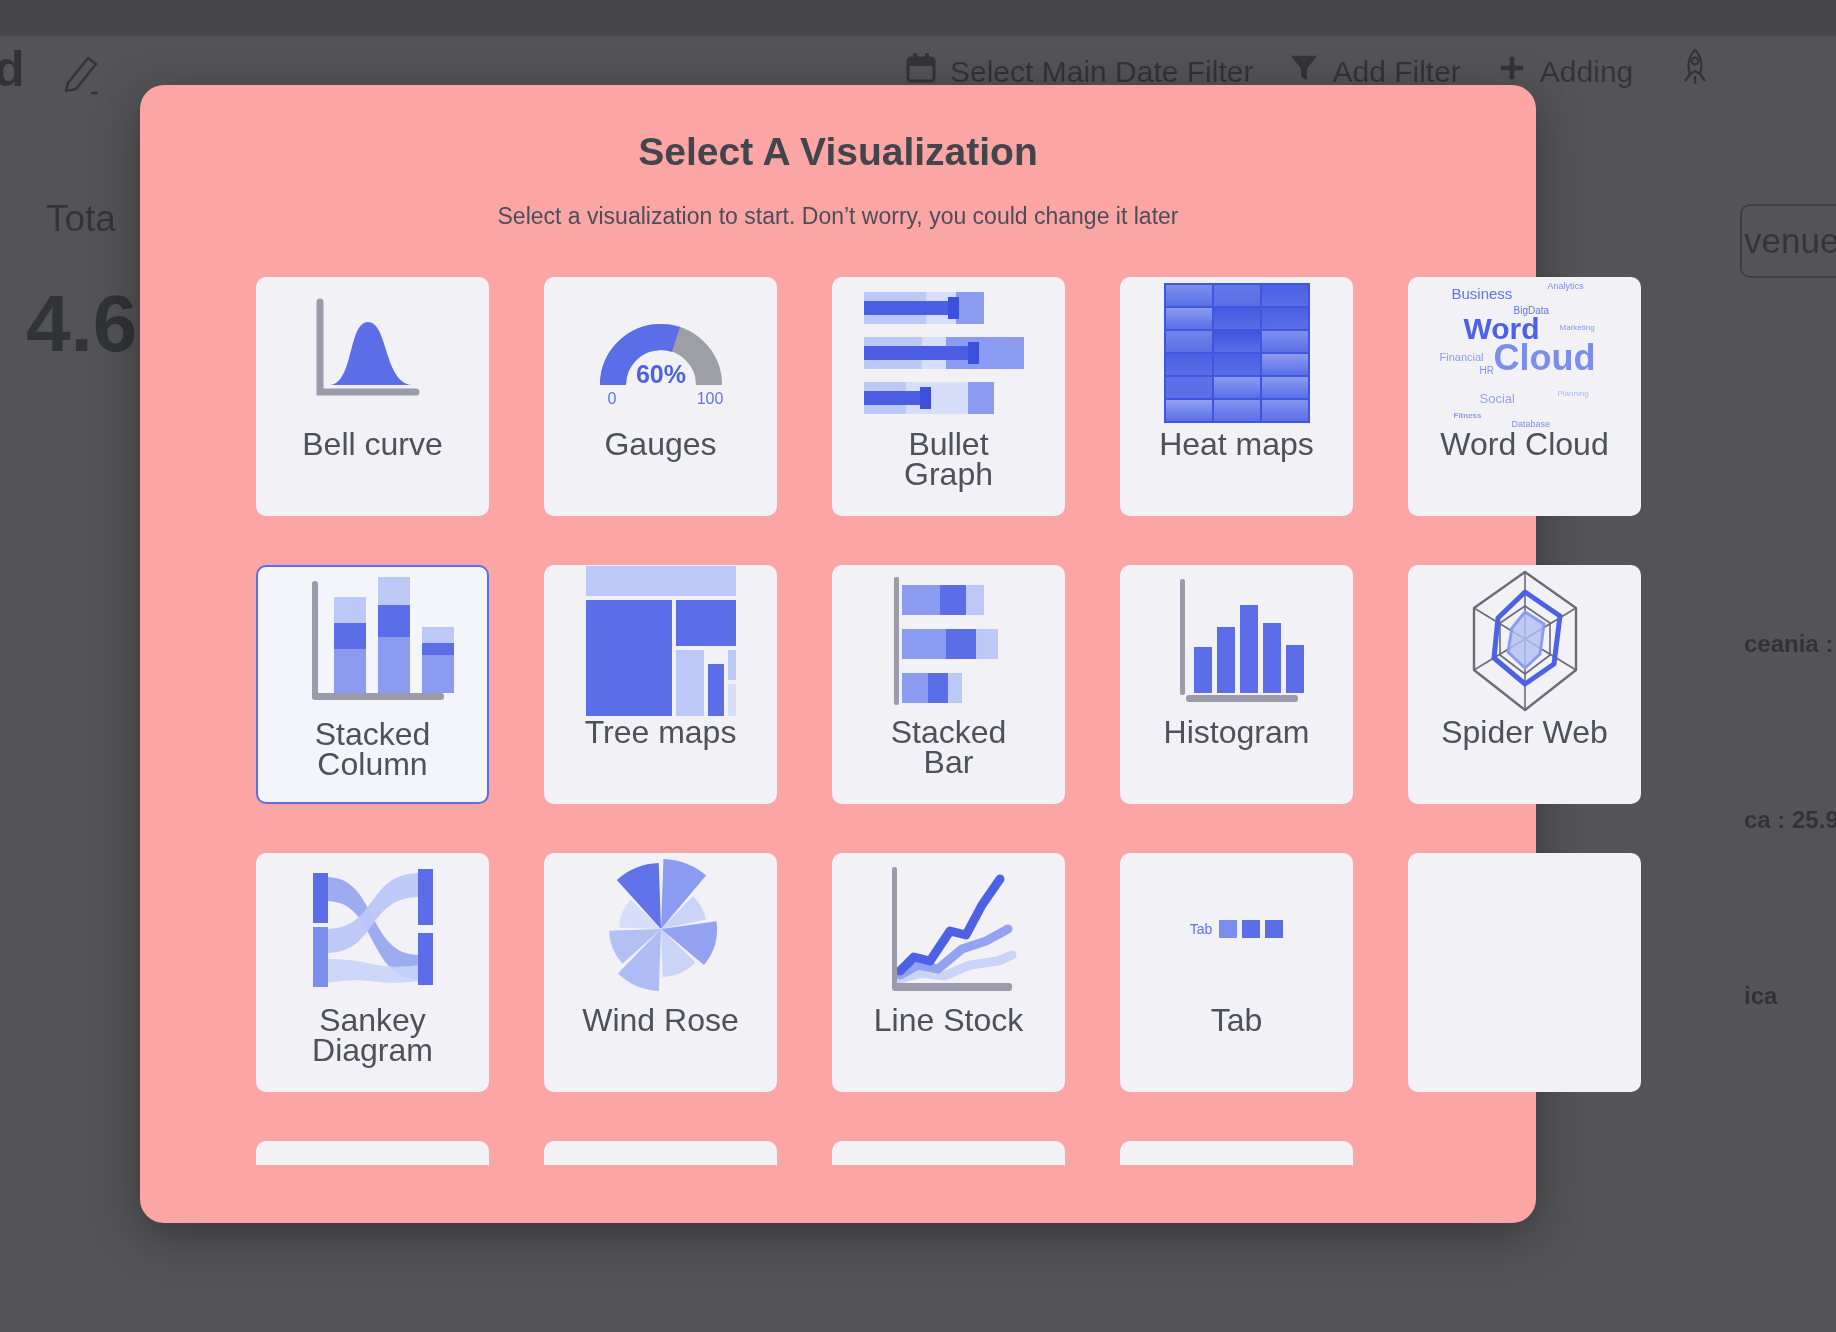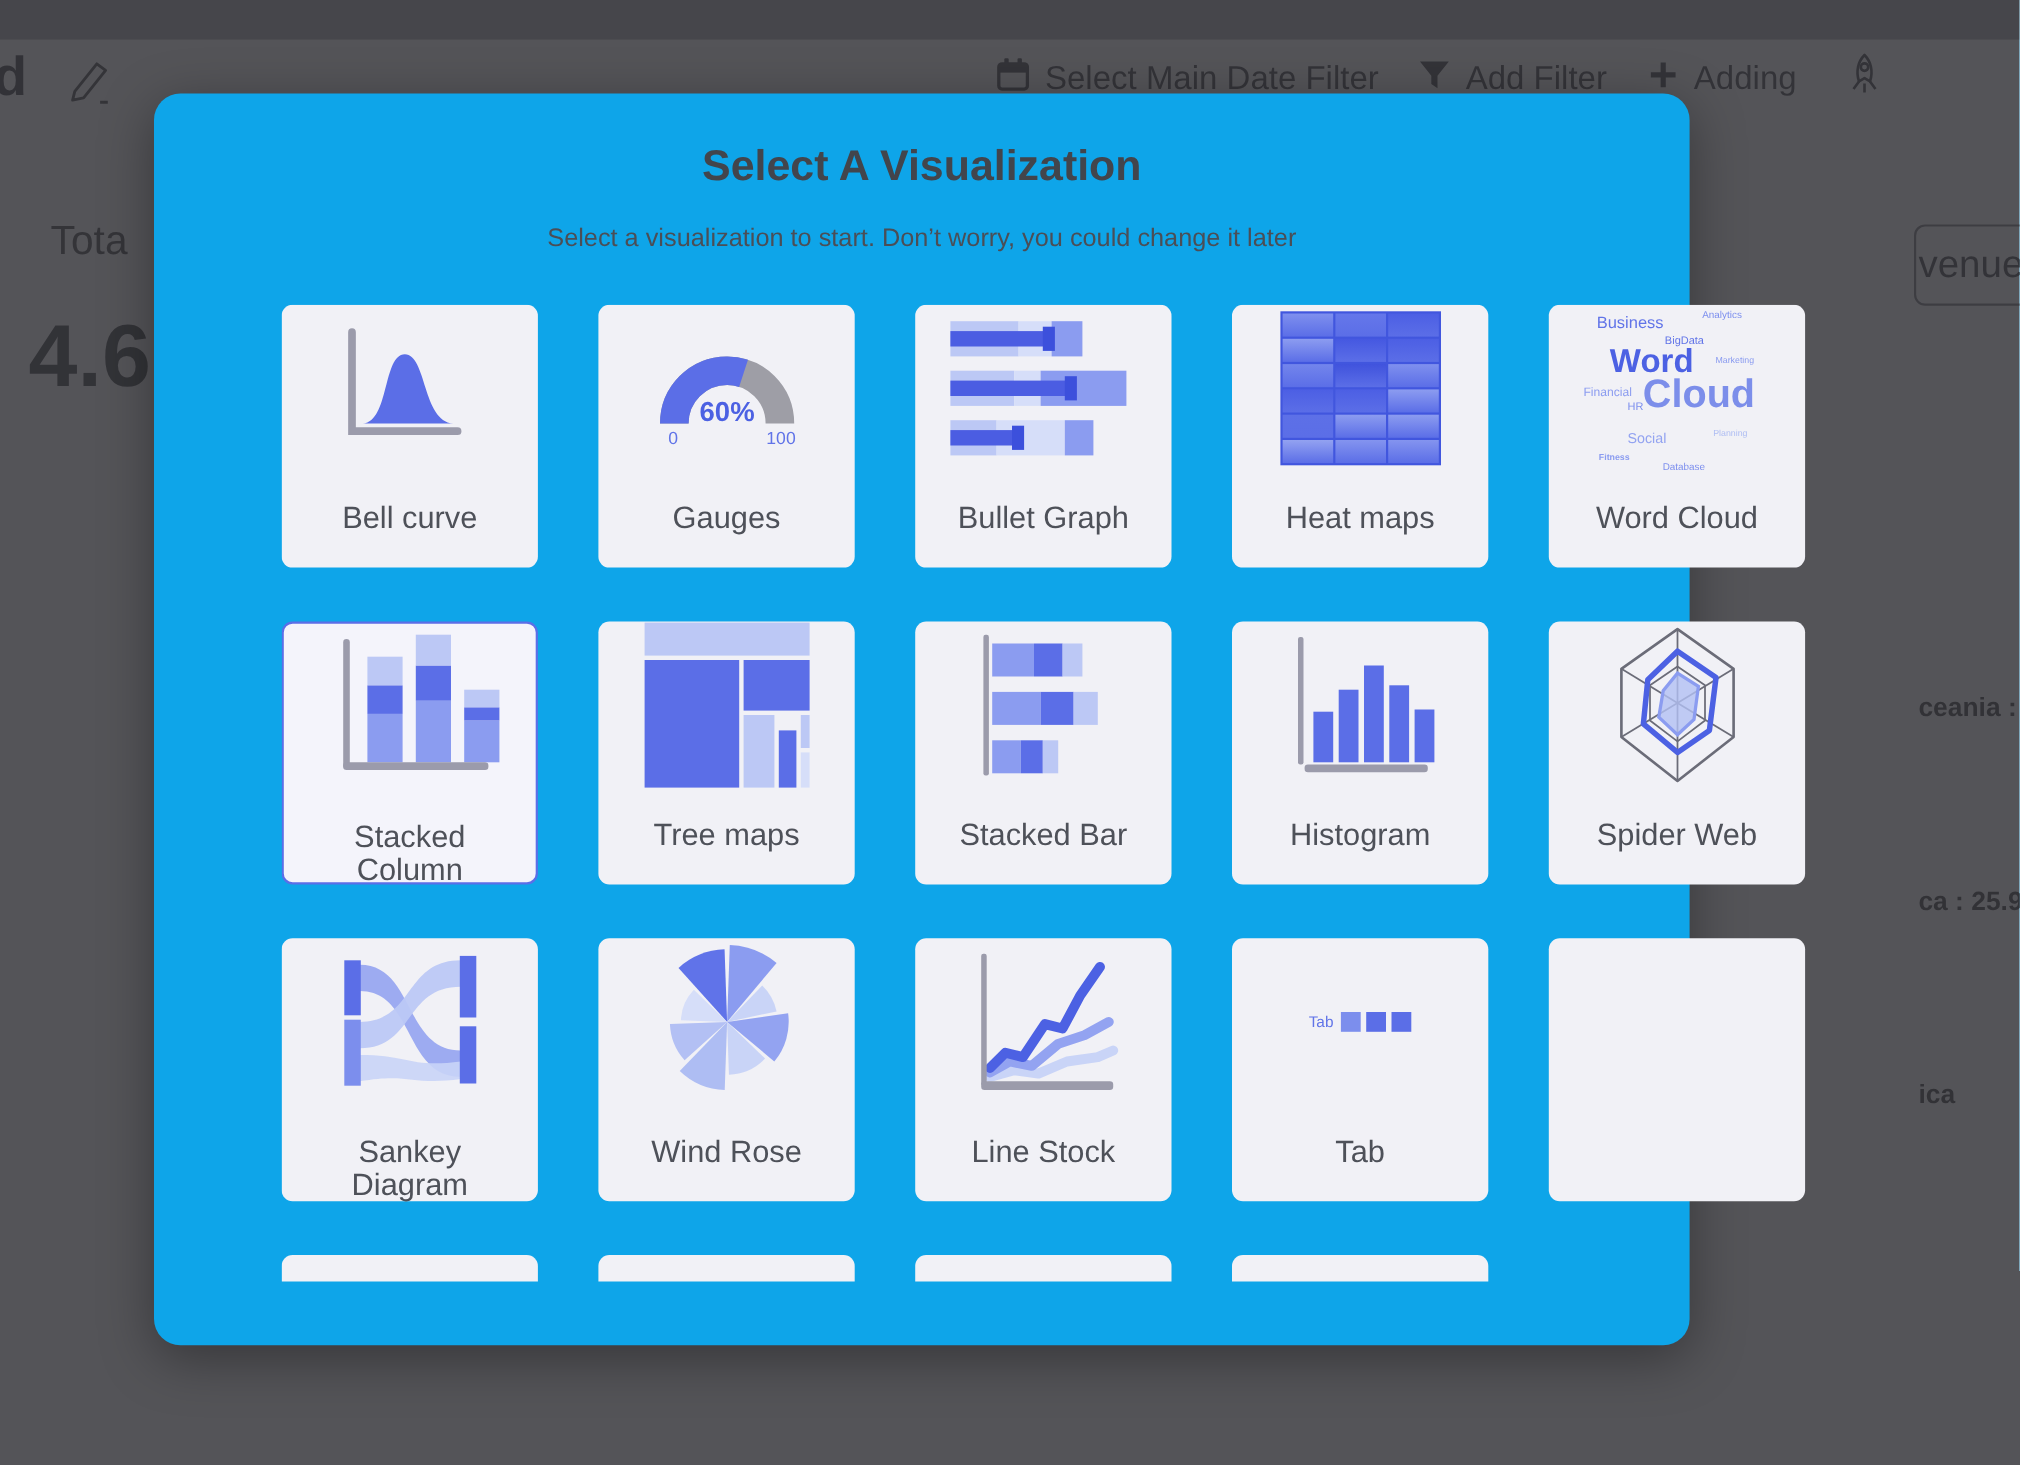--- a/index.html
+++ b/index.html
@@ -18,29 +18,29 @@
   .bg-metric-label{position:absolute;left:46px;top:198px;font-size:37px;font-weight:500;color:#1d1e22;}
   .bg-metric-value{position:absolute;left:26px;top:278px;font-size:80px;font-weight:700;color:#141519;}
   .bg-revenue-btn{position:absolute;left:1740px;top:204px;width:140px;height:74px;border:2px solid #5e5e64;border-radius:10px;display:flex;align-items:center;color:#17181c;font-size:35px;padding-left:2px;box-sizing:border-box;}
   .bg-frag{position:absolute;font-size:24px;font-weight:700;color:#0e0f13;white-space:nowrap;}
   .bg-frag.f1{left:1744px;top:630px;}
   .bg-frag.f2{left:1744px;top:806px;}
   .bg-frag.f3{left:1744px;top:982px;}
   
   .overlay{position:absolute;inset:0;background:rgba(56,56,60,0.86);z-index:5;}
   
-  .modal{position:absolute;left:140px;top:85px;width:1396px;height:1138px;background:#0ea5e9;border-radius:24px;z-index:10;box-shadow:0 12px 48px rgba(0,0,0,0.35);}
+  .modal{position:absolute;left:140px;top:85px;width:1396px;height:1138px;background:#fca5a5;border-radius:24px;z-index:10;box-shadow:0 12px 48px rgba(0,0,0,0.35);}
   .modal-title{margin:0;padding-top:44px;text-align:center;font-size:39px;font-weight:700;color:#42454c;line-height:46px;}
   .modal-subtitle{margin:0;margin-top:28px;text-align:center;font-size:23px;font-weight:400;color:#4b4e56;line-height:27px;}
   .viz-grid{position:absolute;left:116px;top:192px;width:1388px;height:888px;overflow:hidden;
     display:grid;grid-template-columns:repeat(5,233px);grid-auto-rows:239px;column-gap:55px;row-gap:49px;}
   .viz-card{position:relative;background:#f1f1f6;border-radius:10px;box-sizing:border-box;cursor:pointer;}
   .viz-card.selected{border:2px solid #5b6ee7;background:#f4f4fb;}
   .viz-icon{position:absolute;left:0;top:0;width:100%;height:152px;display:flex;align-items:center;justify-content:center;}
-  .viz-label{position:absolute;top:152px;left:50%;transform:translateX(-50%);width:170px;text-align:center;font-size:28px;font-weight:500;color:#4e5159;line-height:30px;margin-top:27px;}
+  .viz-label{position:absolute;top:152px;left:50%;transform:translateX(-50%);width:170px;text-align:center;font-size:32px;font-weight:500;color:#4e5159;line-height:30px;}
   
   .hm-wrap{display:grid;grid-template-columns:repeat(3,46px);grid-auto-rows:21px;gap:2px;background:#4156de;padding:2px;}
   .wc-wrap{position:relative;width:178px;height:166px;}
   .wc-word{position:absolute;white-space:nowrap;line-height:1;}
   .tab-wrap{display:flex;align-items:center;gap:5px;}
   .tab-sq{width:18px;height:18px;}
 </style>
 </head>
 <body>
 

